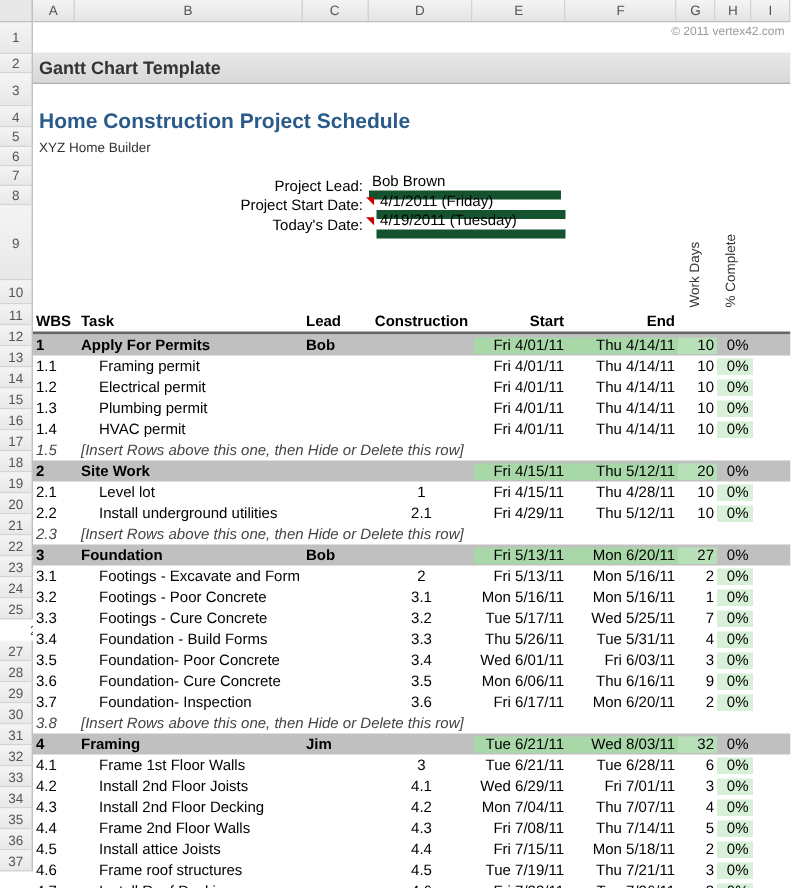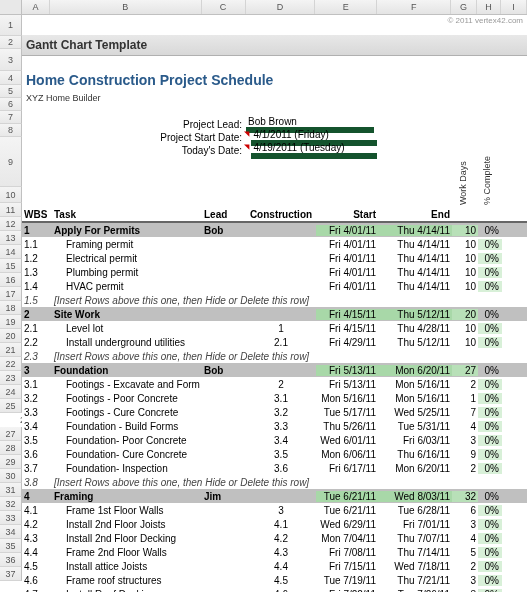--- a/index.html
+++ b/index.html
@@ -389,21 +389,21 @@
             <div class="c-end">Thu 7/14/11</div>
             <div class="c-work">5</div>
             <div class="c-pct ltgreen">0%</div>
           </div>
           <div class="drow">
             <div class="c-wbs">4.5</div>
             <div class="c-task indent">Install attice Joists</div>
             <div class="c-lead"></div>
             <div class="c-pred">4.4</div>
             <div class="c-start">Fri 7/15/11</div>
-            <div class="c-end">Wed 7/18/11</div>
+            <div class="c-end">Mon 5/18/11</div>
             <div class="c-work">2</div>
             <div class="c-pct ltgreen">0%</div>
           </div>
           <div class="drow">
             <div class="c-wbs">4.6</div>
             <div class="c-task indent">Frame roof structures</div>
             <div class="c-lead"></div>
             <div class="c-pred">4.5</div>
             <div class="c-start">Tue 7/19/11</div>
             <div class="c-end">Thu 7/21/11</div>

